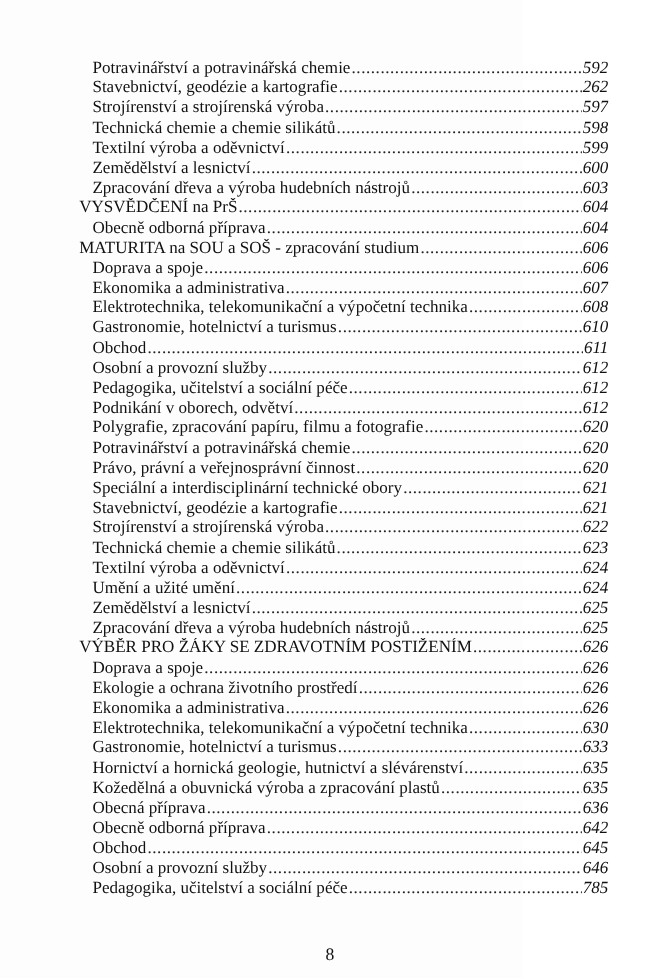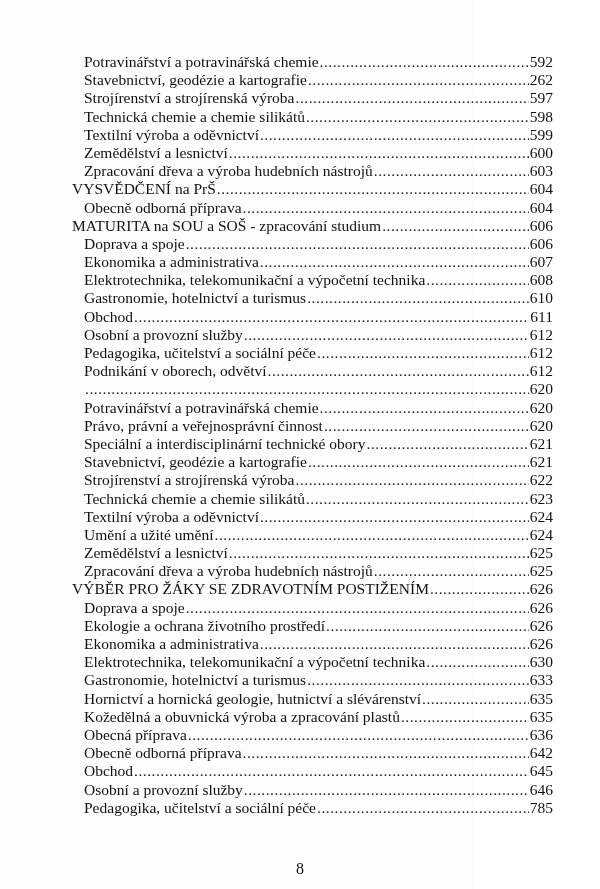--- a/index.html
+++ b/index.html
@@ -17,21 +17,21 @@
     }
     .entry.sub { padding-left: 12px; }
     .entry .title { flex: 0 0 auto; }
     .entry .leader {
       flex: 1 1 auto; overflow: hidden; margin: 0 1px;
       letter-spacing: 0.5px; color: #222;
     }
     .entry .leader::before {
       content: "........................................................................................................................................................................";
     }
-    .entry .page-no { flex: 0 0 auto; text-align: right; }
+    .entry .page-no { flex: 0 0 auto; text-align: right; font-style: italic; }
     .folio {
       position: absolute; left: 0; width: 600px; top: 860px;
       text-align: center; font-size: 16px;
     }
   </style>
 </head>
 <body>
 
 <div class="page">
   <div class="toc" id="toc">
@@ -119,20 +119,21 @@
         <span class="title">Pedagogika, učitelství a sociální péče</span>
         <span class="leader"></span>
         <span class="page-no">612</span>
       </div>
       <div class="entry sub">
         <span class="title">Podnikání v oborech, odvětví</span>
         <span class="leader"></span>
         <span class="page-no">612</span>
       </div>
       <div class="entry sub">
+        <span class="title">Polygrafie, zpracování papíru, filmu a fotografie</span>
         <span class="leader"></span>
         <span class="page-no">620</span>
       </div>
       <div class="entry sub">
         <span class="title">Potravinářství a potravinářská chemie</span>
         <span class="leader"></span>
         <span class="page-no">620</span>
       </div>
       <div class="entry sub">
         <span class="title">Právo, právní a veřejnosprávní činnost</span>

